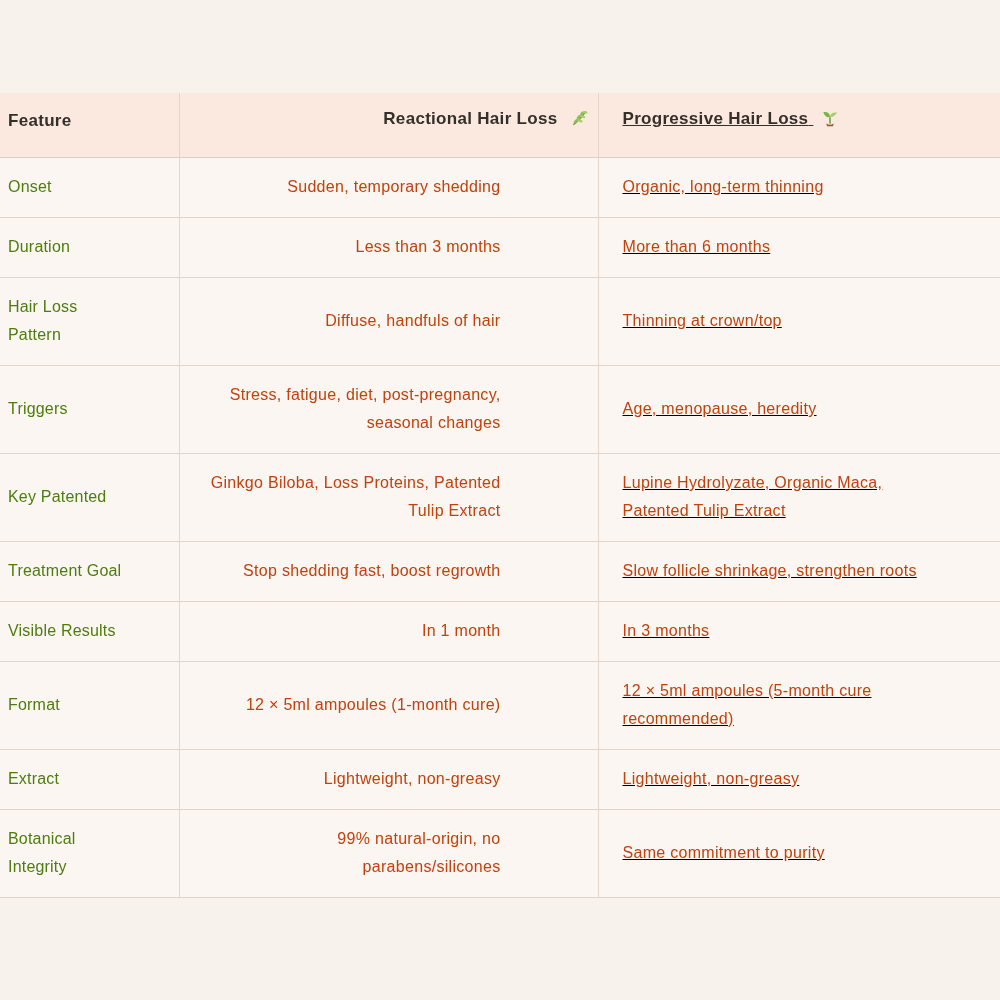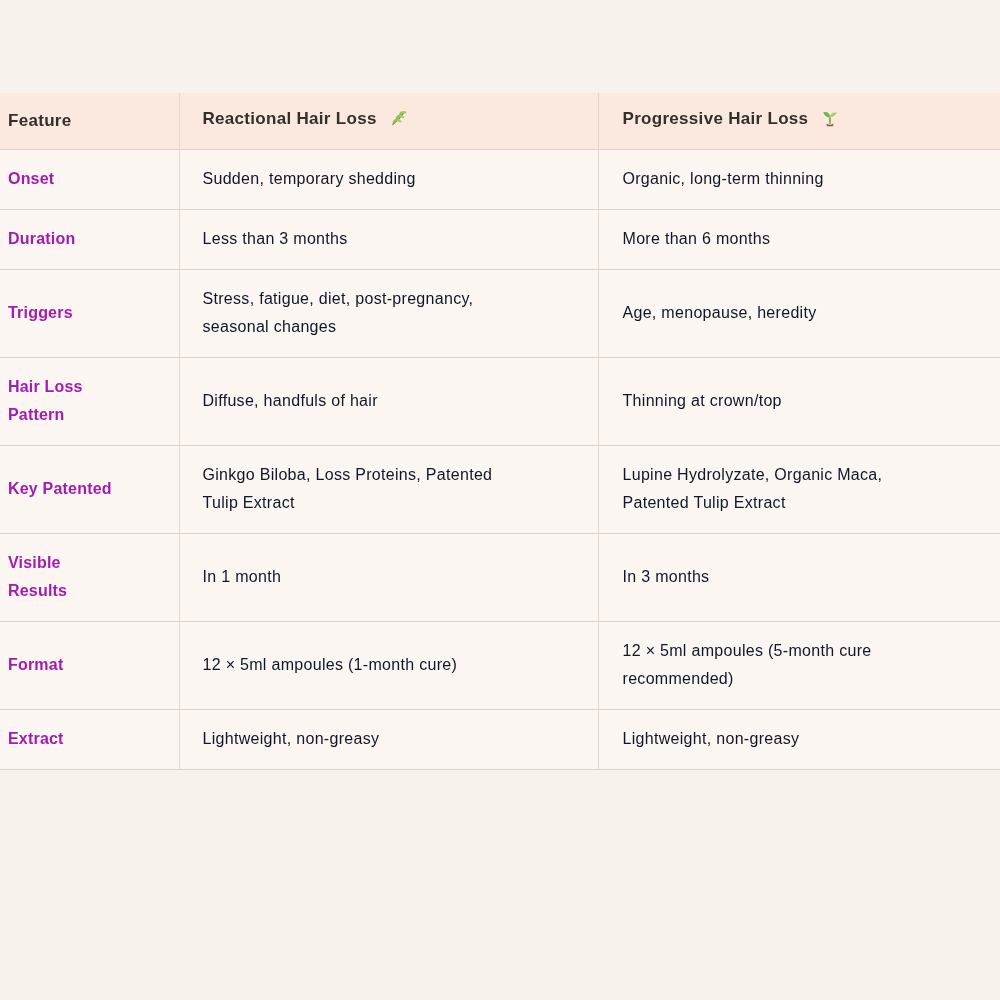--- a/index.html
+++ b/index.html
@@ -26,45 +26,45 @@
     text-align: left;
     vertical-align: middle;
     font-size: 16px;
     line-height: 28px;
     letter-spacing: 0.3px;
   }
   thead th {
     background: #fbe9e0;
     border-bottom: 1px solid #ddcfc4;
     padding-top: 12px;
-    padding-bottom: 12px;
+    padding-bottom: 20px;
     font-size: 17px;
     font-weight: bold;
     color: #332f2a;
   }
   tbody th, tbody td {
     background: #fbf6f1;
     border-bottom: 1px solid #e0d4ca;
     padding-top: 15px;
     padding-bottom: 16px;
   }
   .v-border { border-right: 1px solid #e6d6c9; }
   .col-feature { padding-left: 8px; padding-right: 8px; }
-  .col-reactional { padding-left: 23px; padding-right: 8px; }
-  .col-progressive { padding-left: 24px; padding-right: 8px; }
+  .col-reactional { padding-left: 23px; padding-right: 8px; text-align: right; }
+  .col-progressive { padding-left: 24px; padding-right: 8px; text-decoration: underline; }
   .content { display: block; }
   .w-feature { max-width: 115px; }
   .w-reactional { max-width: 298px; }
   .w-progressive { max-width: 318px; }
   .label {
-    font-weight: bold;
-    color: #a21caf;
+    font-weight: normal;
+    color: #4d7c0f;
     letter-spacing: 0.2px;
   }
-  .value { color: #0f172a; }
+  .value { color: #c2410c; }
   .header-icon {
     display: inline-block;
     vertical-align: -4px;
     margin-left: 7px;
   }
 </style>
 </head>
 <body>
 
 <table class="comparison-table">
@@ -123,53 +123,64 @@
         </th>
         <td class="col-reactional v-border">
           <div class="content w-reactional value">Less than 3 months</div>
         </td>
         <td class="col-progressive">
           <div class="content w-progressive value">More than 6 months</div>
         </td>
       </tr>
       <tr>
         <th class="col-feature v-border">
+          <div class="content w-feature label">Hair Loss Pattern</div>
+        </th>
+        <td class="col-reactional v-border">
+          <div class="content w-reactional value">Diffuse, handfuls of hair</div>
+        </td>
+        <td class="col-progressive">
+          <div class="content w-progressive value">Thinning at crown/top</div>
+        </td>
+      </tr>
+      <tr>
+        <th class="col-feature v-border">
           <div class="content w-feature label">Triggers</div>
         </th>
         <td class="col-reactional v-border">
           <div class="content w-reactional value">Stress, fatigue, diet, post-pregnancy, seasonal changes</div>
         </td>
         <td class="col-progressive">
           <div class="content w-progressive value">Age, menopause, heredity</div>
         </td>
       </tr>
       <tr>
         <th class="col-feature v-border">
-          <div class="content w-feature label">Hair Loss Pattern</div>
-        </th>
-        <td class="col-reactional v-border">
-          <div class="content w-reactional value">Diffuse, handfuls of hair</div>
-        </td>
-        <td class="col-progressive">
-          <div class="content w-progressive value">Thinning at crown/top</div>
-        </td>
-      </tr>
-      <tr>
-        <th class="col-feature v-border">
           <div class="content w-feature label">Key Patented</div>
         </th>
         <td class="col-reactional v-border">
           <div class="content w-reactional value">Ginkgo Biloba, Loss Proteins, Patented Tulip Extract</div>
         </td>
         <td class="col-progressive">
           <div class="content w-progressive value">Lupine Hydrolyzate, Organic Maca, Patented Tulip Extract</div>
         </td>
       </tr>
       <tr>
         <th class="col-feature v-border">
+          <div class="content w-feature label">Treatment Goal</div>
+        </th>
+        <td class="col-reactional v-border">
+          <div class="content w-reactional value">Stop shedding fast, boost regrowth</div>
+        </td>
+        <td class="col-progressive">
+          <div class="content w-progressive value">Slow follicle shrinkage, strengthen roots</div>
+        </td>
+      </tr>
+      <tr>
+        <th class="col-feature v-border">
           <div class="content w-feature label">Visible Results</div>
         </th>
         <td class="col-reactional v-border">
           <div class="content w-reactional value">In 1 month</div>
         </td>
         <td class="col-progressive">
           <div class="content w-progressive value">In 3 months</div>
         </td>
       </tr>
       <tr>
@@ -185,16 +196,27 @@
       </tr>
       <tr>
         <th class="col-feature v-border">
           <div class="content w-feature label">Extract</div>
         </th>
         <td class="col-reactional v-border">
           <div class="content w-reactional value">Lightweight, non-greasy</div>
         </td>
         <td class="col-progressive">
           <div class="content w-progressive value">Lightweight, non-greasy</div>
+        </td>
+      </tr>
+      <tr>
+        <th class="col-feature v-border">
+          <div class="content w-feature label">Botanical Integrity</div>
+        </th>
+        <td class="col-reactional v-border">
+          <div class="content w-reactional value">99% natural-origin, no parabens/silicones</div>
+        </td>
+        <td class="col-progressive">
+          <div class="content w-progressive value">Same commitment to purity</div>
         </td>
       </tr>
     </tbody>
 </table>
 
 </body></html>

